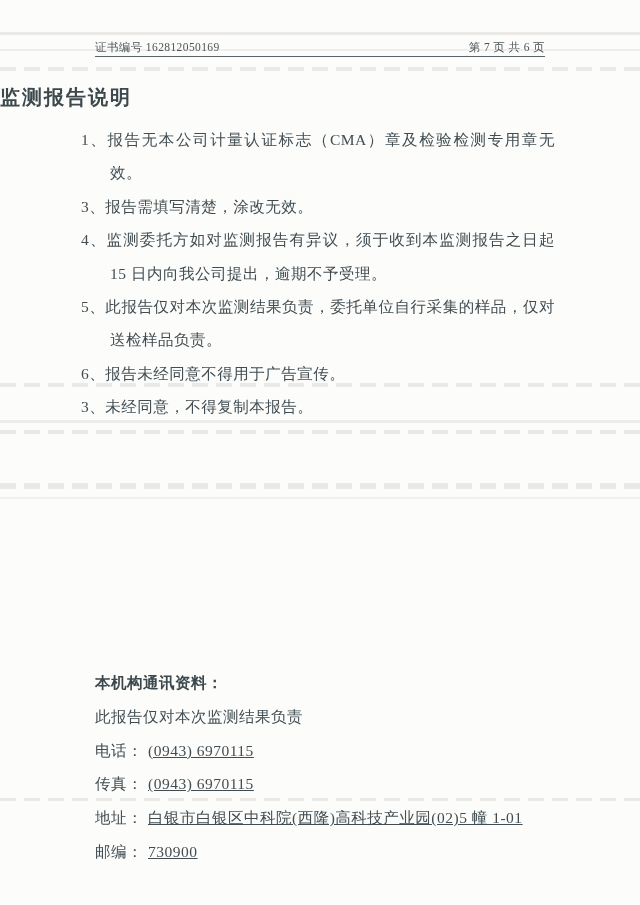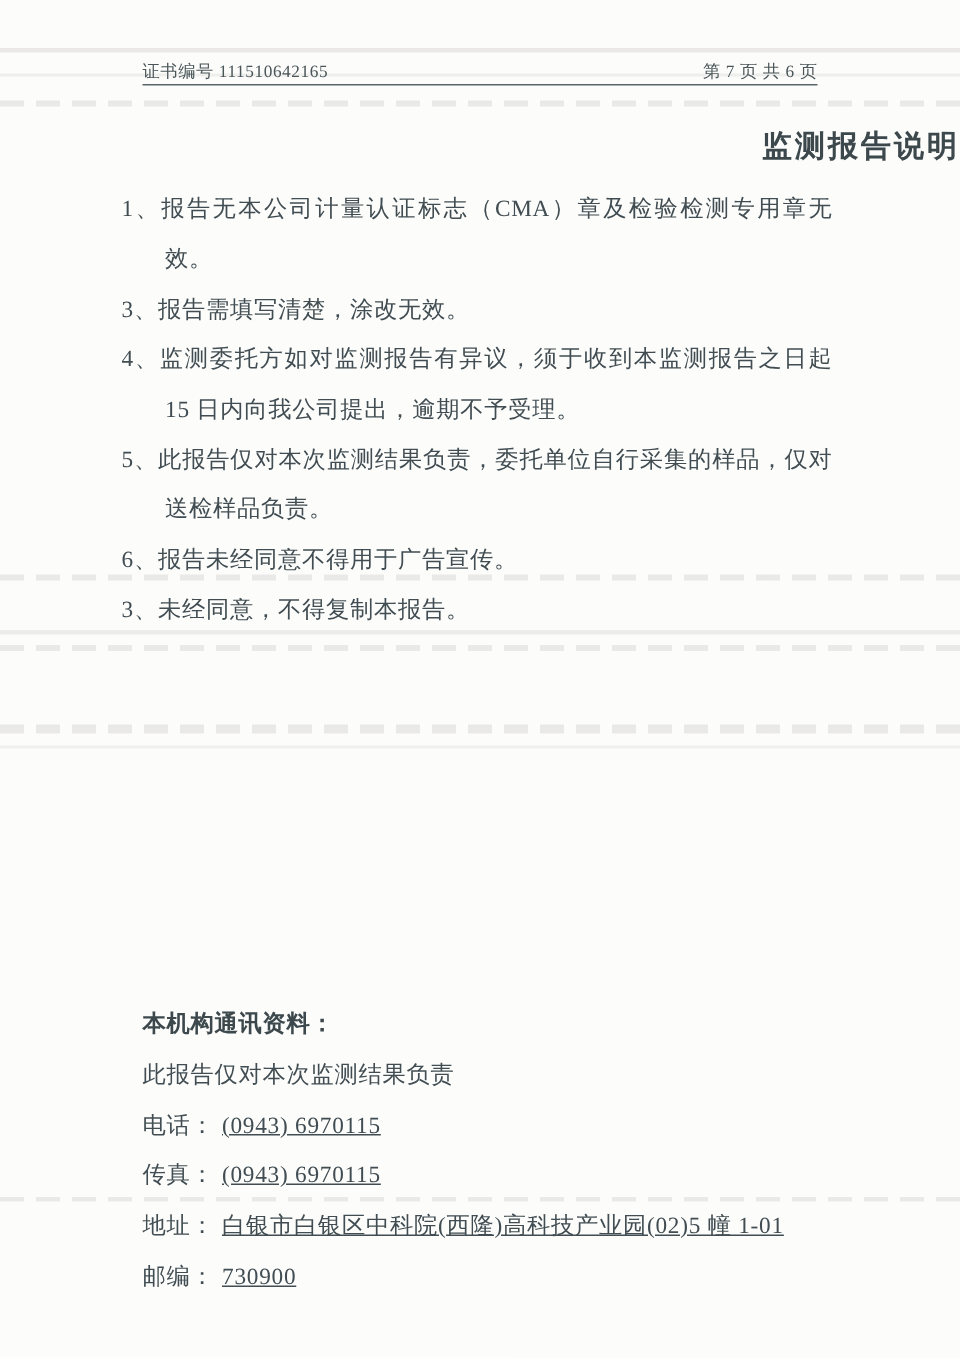--- a/index.html
+++ b/index.html
@@ -61,21 +61,21 @@
     width: 450px;
     height: 1px;
     background: #5a6569;
   }
   .title {
     position: absolute;
     top: 84px;
     left: 0;
     width: 100%;
     margin: 0;
-    text-align: right;
+    text-align: left;
     font-size: 20px;
     font-weight: bold;
     letter-spacing: 2px;
     color: #3c484c;
   }
   .items {
     position: absolute;
     top: 123px;
     left: 81px;
     width: 474px;
@@ -118,21 +118,21 @@
   <div class="streak dotted" id="s4"></div>
   <div class="streak" id="s5"></div>
   <div class="streak dotted" id="s6"></div>
   <div class="streak dotted" id="s7"></div>
   <div class="streak" id="s8"></div>
   <div class="streak dotted" id="s9"></div>
 
   <div class="content">
 
     <div class="header">
-      <span>证书编号 111510642165</span>
+      <span>证书编号 162812050169</span>
       <span>第 7 页 共 6 页</span>
     </div>
     <div class="rule"></div>
 
     <h1 class="title">监测报告说明</h1>
 
     <div class="items">
       <div class="item">1、报告无本公司计量认证标志（CMA）章及检验检测专用章无效。</div>
       <div class="item">3、报告需填写清楚，涂改无效。</div>
       <div class="item">4、监测委托方如对监测报告有异议，须于收到本监测报告之日起 15 日内向我公司提出，逾期不予受理。</div>

